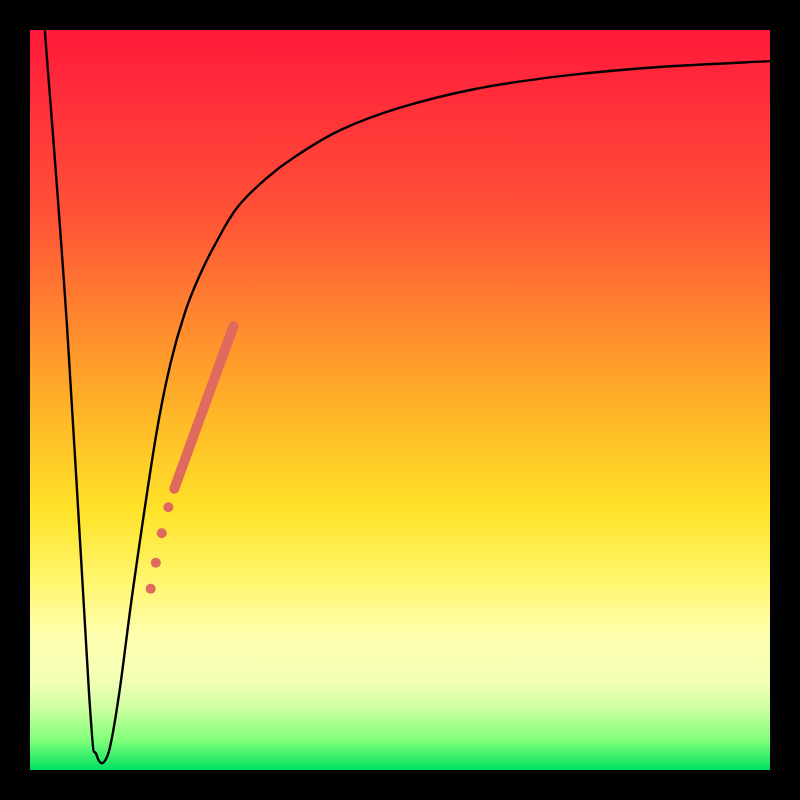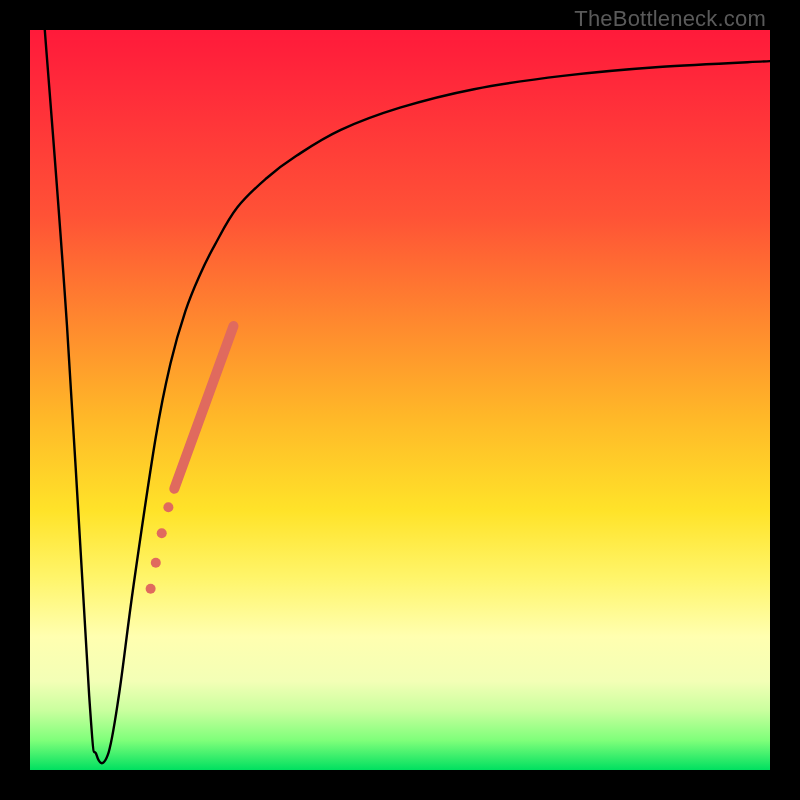--- a/index.html
+++ b/index.html
@@ -69,15 +69,14 @@
           <path d="M 14.8 0 C 18.796 53.28, 29.008 176.12, 37 296 C 44.992000000000004 415.88, 53.87200000000001 588.744, 59.2 666 C 64.528 743.256, 63.269999999999996 714.544, 66.6 725.2 C 69.92999999999999 735.8560000000001, 73.70400000000001 735.8560000000001, 77.7 725.2 C 81.696 714.544, 84.13799999999999 696.636, 88.8 666 C 93.462 635.364, 96.94000000000001 601.62, 103.60000000000001 555 C 110.26 508.38, 119.14000000000001 446.96000000000004, 125.80000000000001 407 C 132.46 367.03999999999996, 135.272 355.64399999999995, 140.6 332.99999999999994 C 145.928 310.35599999999994, 150.072 297.18399999999997, 155.4 281.2 C 160.728 265.216, 164.872 256.188, 170.20000000000002 244.2 C 175.52800000000002 232.212, 178.34 226.58800000000002, 185 214.60000000000002 C 191.66 202.61200000000002, 197.876 189.58800000000002, 207.20000000000002 177.60000000000002 C 216.52400000000003 165.61200000000002, 226.144 157.32399999999998, 236.8 148 C 247.45600000000002 138.67600000000002, 253.07999999999998 134.45800000000008, 266.4 125.80000000000007 C 279.71999999999997 117.14200000000007, 292.152 108.558, 310.8 99.89999999999998 C 329.44800000000004 91.24199999999995, 346.024 85.02599999999994, 370 77.69999999999993 C 393.976 70.37399999999992, 414.696 64.92759999999993, 444 59.19999999999993 C 473.304 53.47239999999994, 499.49999999999994 49.87599999999998, 532.8 45.879999999999995 C 566.0999999999999 41.88400000000001, 591.704 39.663999999999994, 629 37 C 666.296 34.336000000000006, 720.02 32.14560000000003, 740 31.08000000000004" fill="none" stroke="#000000" stroke-width="2.4" stroke-linecap="round" stroke-linejoin="round"></path>
           <path d="M 144.3 458.8 L 203.50000000000003 296" fill="none" stroke="#e06a5e" stroke-width="10" stroke-linecap="round" stroke-linejoin="round"></path>
           <circle cx="138.38" cy="477.3" r="5" fill="#e06a5e"></circle>
           <circle cx="131.72000000000003" cy="503.2" r="5" fill="#e06a5e"></circle>
           <circle cx="125.80000000000001" cy="532.8" r="5" fill="#e06a5e"></circle>
           <circle cx="120.62" cy="558.7" r="5" fill="#e06a5e"></circle>
         </g>
     </svg>
   </div>
 
-  <div class="watermark">TheBottleneck.com</div>
 
 </div>
 
 </body></html>

